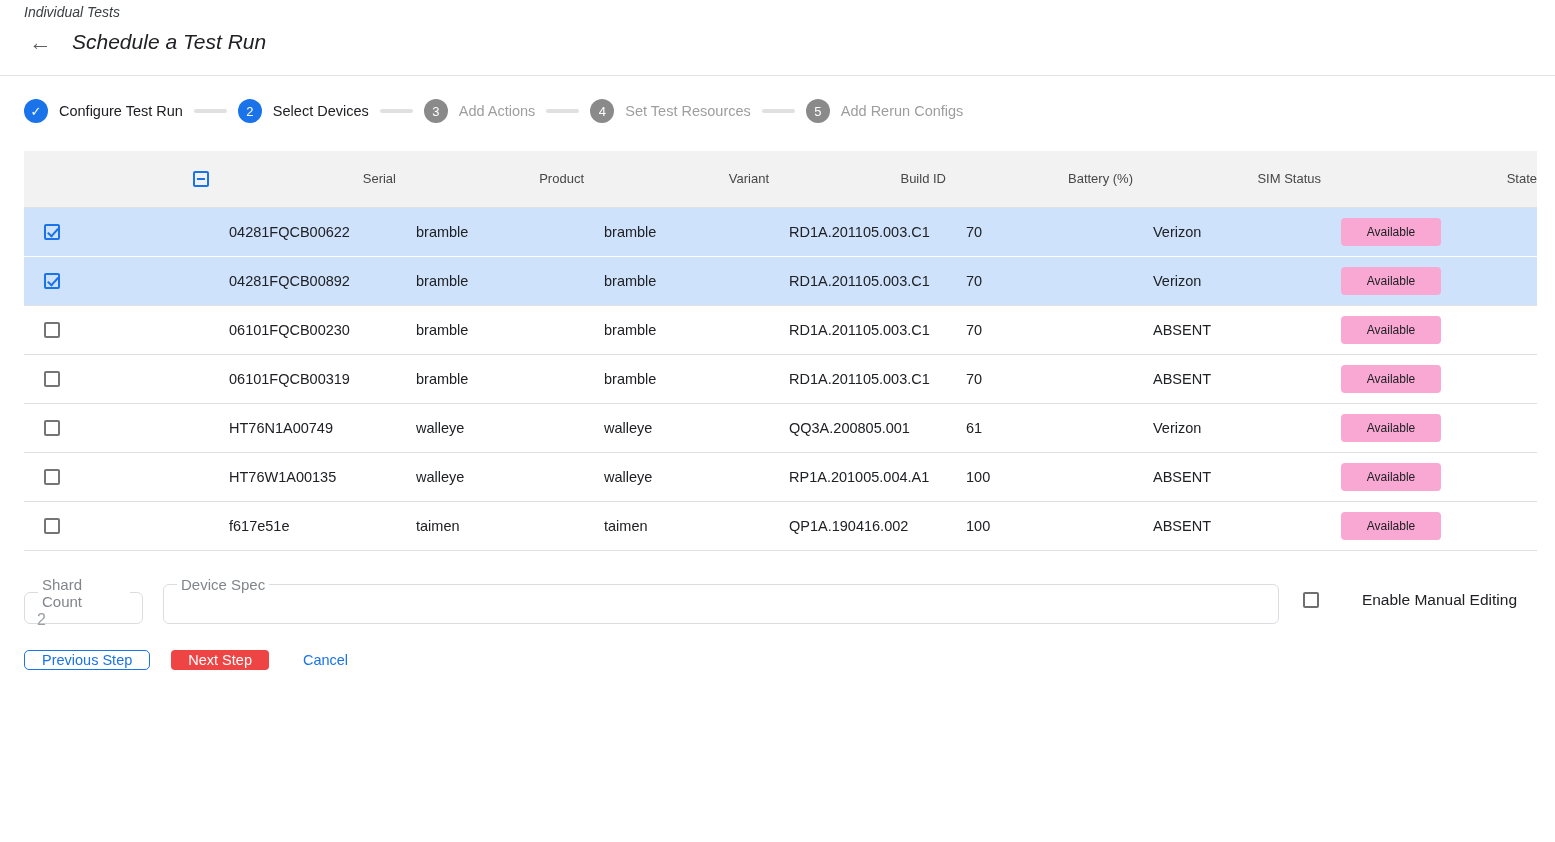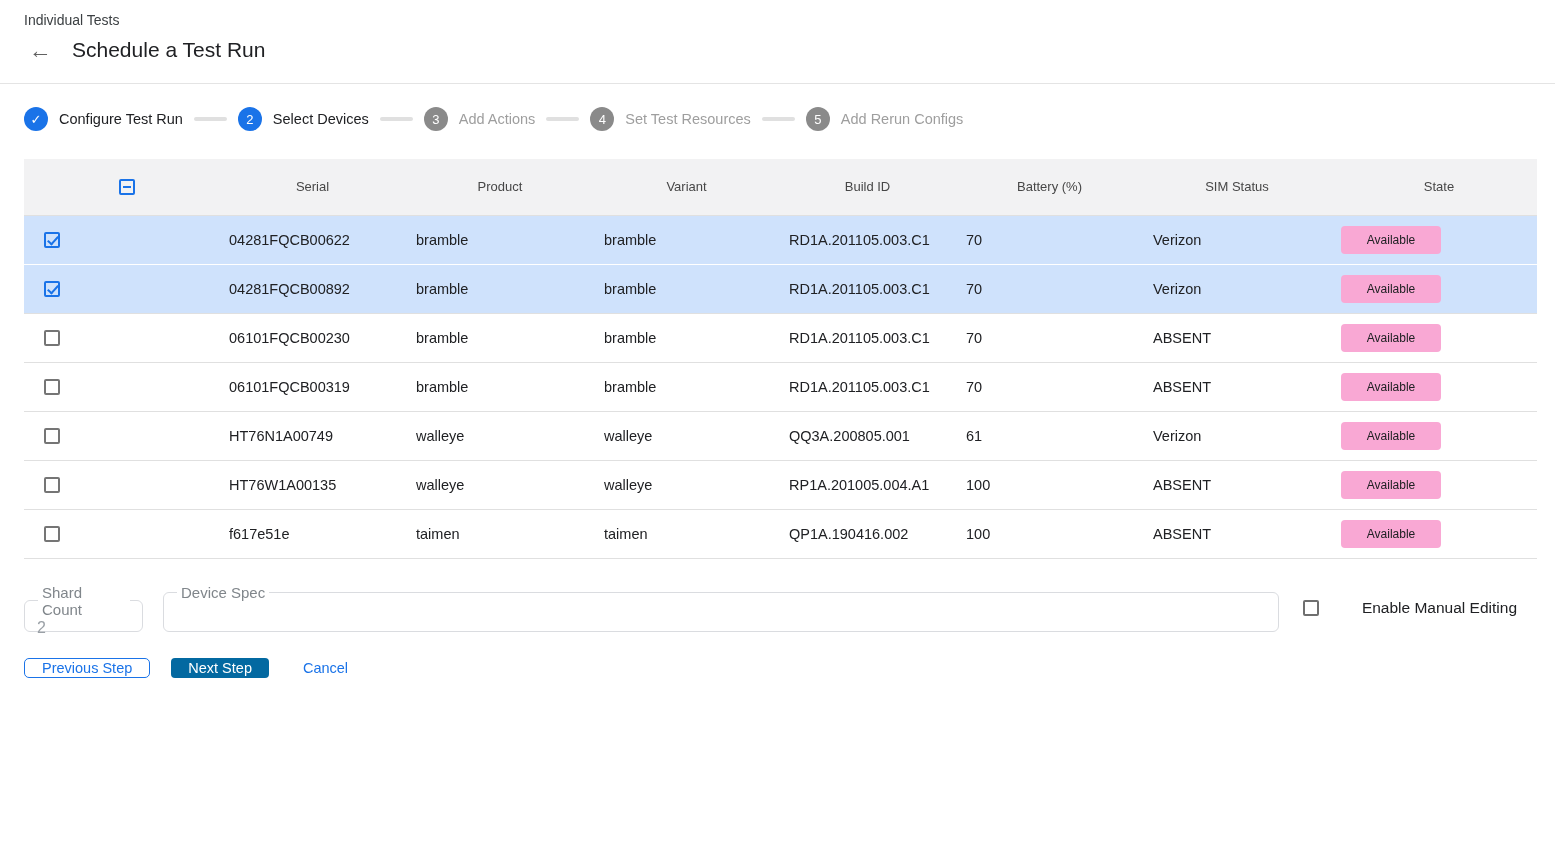--- a/index.html
+++ b/index.html
@@ -4,21 +4,21 @@
 <style>
   * { box-sizing: border-box; margin: 0; padding: 0; }
   html, body { width: 1555px; height: 842px; background: #ffffff; }
   body {
     font-family: "Liberation Sans", sans-serif;
     color: #202124;
     overflow: hidden;
   }
 
   
-  .page-header { padding: 12px 24px 0 24px; }
+  .page-header { padding: 4px 24px 0 24px; font-style: italic; }
   .breadcrumb { font-size: 14px; color: #3c4043; }
   .title-row { display: flex; align-items: center; margin-top: 8px; }
   .back-btn {
     width: 28px; height: 28px; display: flex; align-items: center; justify-content: center;
     font-size: 23px; color: #616161; cursor: pointer; margin-left: 2px;
   }
   .page-title { font-size: 21px; font-weight: 400; color: #202124; margin-left: 18px; }
   .header-divider { border-bottom: 1px solid #e4e4e4; margin-top: 19px; }
 
   
@@ -38,21 +38,21 @@
     width: 33px; height: 4px; background: #e0e0e0; border-radius: 2px; margin: 0 11px; flex: none;
   }
 
   
   .device-table {
     width: 1513px; margin: 28px 24px 0 24px;
     border-collapse: collapse; table-layout: fixed;
   }
   .device-table thead tr { background: #f2f2f3; height: 56px; }
   .device-table th {
-    text-align: center; font-weight: 400; font-size: 13px; color: #474747;
+    text-align: right; font-weight: 400; font-size: 13px; color: #474747;
     padding: 0 0 0 20px; border-bottom: 1px solid #e0e0e0;
   }
   .device-table tbody tr { height: 49px; border-bottom: 1px solid #e0e0e0; background: #ffffff; }
   .device-table tbody tr.selected { background: #cfe2fc; }
   .device-table tbody tr.selected.first-selected { border-bottom-color: #ffffff; }
   .device-table td { font-size: 14.5px; color: #202124; padding: 0 0 0 20px; }
 
   
   .checkbox {
     width: 16px; height: 16px; border: 2px solid #757575; border-radius: 2px;
@@ -100,21 +100,21 @@
 
   
   .actions { display: flex; align-items: center; margin: 26px 24px 0 24px; }
   .btn {
     height: 20px; border-radius: 5px; font-size: 14.5px; font-weight: 500;
     font-family: "Liberation Sans", sans-serif;
     display: inline-flex; align-items: center; justify-content: center;
     cursor: pointer; border: none; background: transparent;
   }
   .btn-outlined { border: 1px solid #1a73e8; color: #1a73e8; background: #ffffff; padding: 0 17px; }
-  .btn-filled { background: #0369a1; color: #ffffff; padding: 0 17px; margin-left: 21px; border-radius: 4px; }
+  .btn-filled { background: #ef4444; color: #ffffff; padding: 0 17px; margin-left: 21px; border-radius: 4px; }
   .btn-text { color: #1a73e8; padding: 0 16px; margin-left: 18px; }
 </style>
 </head>
 <body>
 
 <div class="page-header">
   <div class="breadcrumb">Individual Tests</div>
   <div class="title-row">
     <div class="back-btn">
       <span>←</span>

